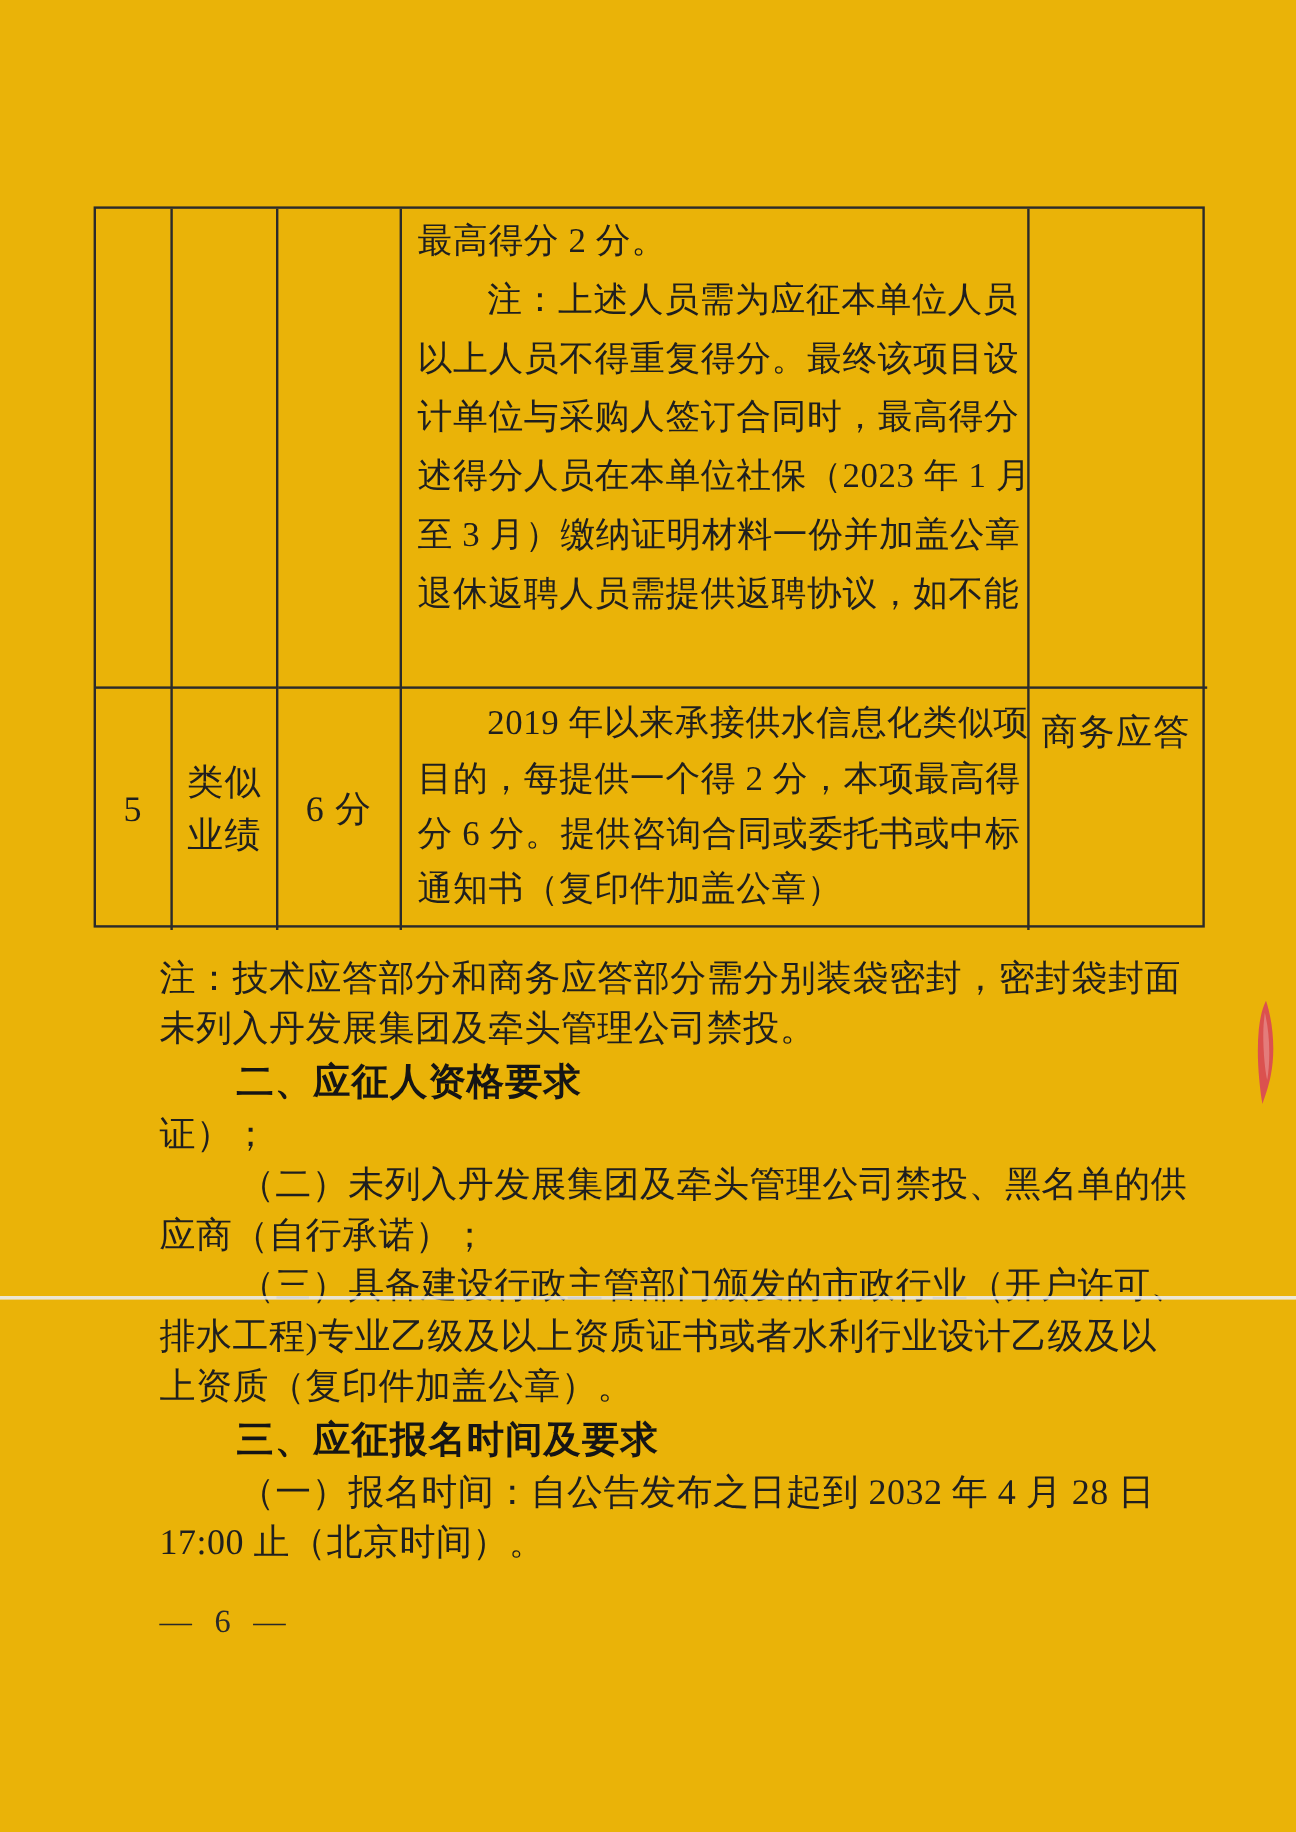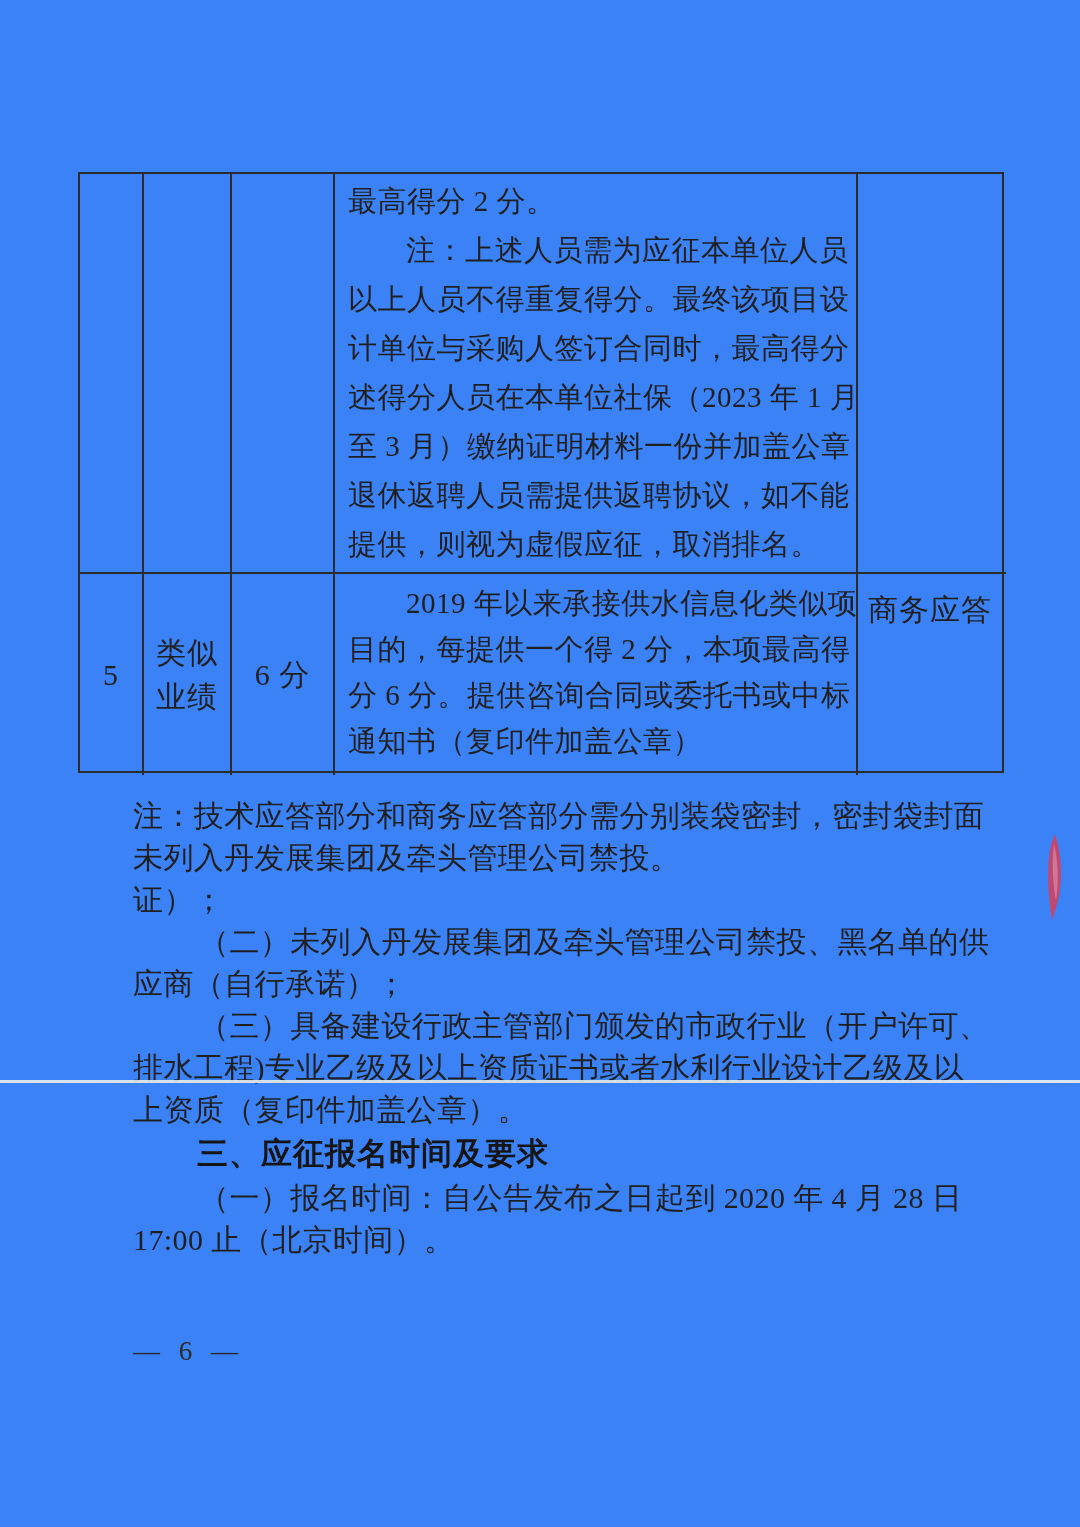--- a/index.html
+++ b/index.html
@@ -1,19 +1,19 @@
 <!DOCTYPE html>
 <html><head>
 <meta charset="utf-8">
 <style>
   html,body{margin:0;padding:0;background:#e9e9e9;}
   #page{
     position:relative;
     width:1080px;height:1527px;
-    background:#3b82f6;
+    background:#eab308;
     margin:0 auto;
     overflow:hidden;
     font-family:"Liberation Serif","DejaVu Serif",serif;
     color:#1f1f1f;
   }
   
   #score-table{
     position:absolute;left:78px;top:172px;
     width:926px;height:601px;
     display:grid;
@@ -85,21 +85,20 @@
     <div class="cell"></div>
     <div class="cell"></div>
     <div class="cell criteria">
       <div class="tl">最高得分 2 分。</div>
       <div class="tl ind">注：上述人员需为应征本单位人员，</div>
       <div class="tl">以上人员不得重复得分。最终该项目设</div>
       <div class="tl">计单位与采购人签订合同时，最高得分</div>
       <div class="tl">述得分人员在本单位社保（2023 年 1 月</div>
       <div class="tl">至 3 月）缴纳证明材料一份并加盖公章，</div>
       <div class="tl">退休返聘人员需提供返聘协议，如不能</div>
-      <div class="tl">提供，则视为虚假应征，取消排名。</div>
     </div>
     <div class="cell last-col"></div>
 
     <div class="cell center last-row">
       <span>5</span>
     </div>
     <div class="cell center last-row">
       <span>类似</span>
       <span>业绩</span>
     </div>
@@ -113,28 +112,29 @@
       <div class="tl">通知书（复印件加盖公章）</div>
     </div>
     <div class="cell last-col last-row response-cell">
       <span>商务应答</span>
     </div>
   </div>
 
   <div id="body-block">
     <div class="bl">注：技术应答部分和商务应答部分需分别装袋密封，密封袋封面</div>
     <div class="bl">未列入丹发展集团及牵头管理公司禁投。</div>
+    <div class="bl heading">二、应征人资格要求</div>
     <div class="bl">证）；</div>
     <div class="bl ind">（二）未列入丹发展集团及牵头管理公司禁投、黑名单的供</div>
     <div class="bl">应商（自行承诺）；</div>
     <div class="bl ind">（三）具备建设行政主管部门颁发的市政行业（开户许可、</div>
     <div class="bl">排水工程)专业乙级及以上资质证书或者水利行业设计乙级及以</div>
     <div class="bl">上资质（复印件加盖公章）。</div>
     <div class="bl heading">三、应征报名时间及要求</div>
-    <div class="bl ind">（一）报名时间：自公告发布之日起到 2020 年 4 月 28 日</div>
+    <div class="bl ind">（一）报名时间：自公告发布之日起到 2032 年 4 月 28 日</div>
     <div class="bl">17:00 止（北京时间）。</div>
   </div>
 
   <div id="page-footer">— 6 —</div>
 
   <div id="scan-line"></div>
   <svg id="red-mark" viewBox="0 0 20 86">
     <path d="M9,0 C15,18 17,42 13,62 C11,72 8,80 6,86 C3,68 1,44 3,24 C4,14 6,6 9,0 Z" fill="#d8405c" opacity="0.85"></path>
     <path d="M8,10 C12,26 13,48 10,66 C8,58 6,36 7,20 Z" fill="#ffffff" opacity="0.25"></path>
   </svg>

